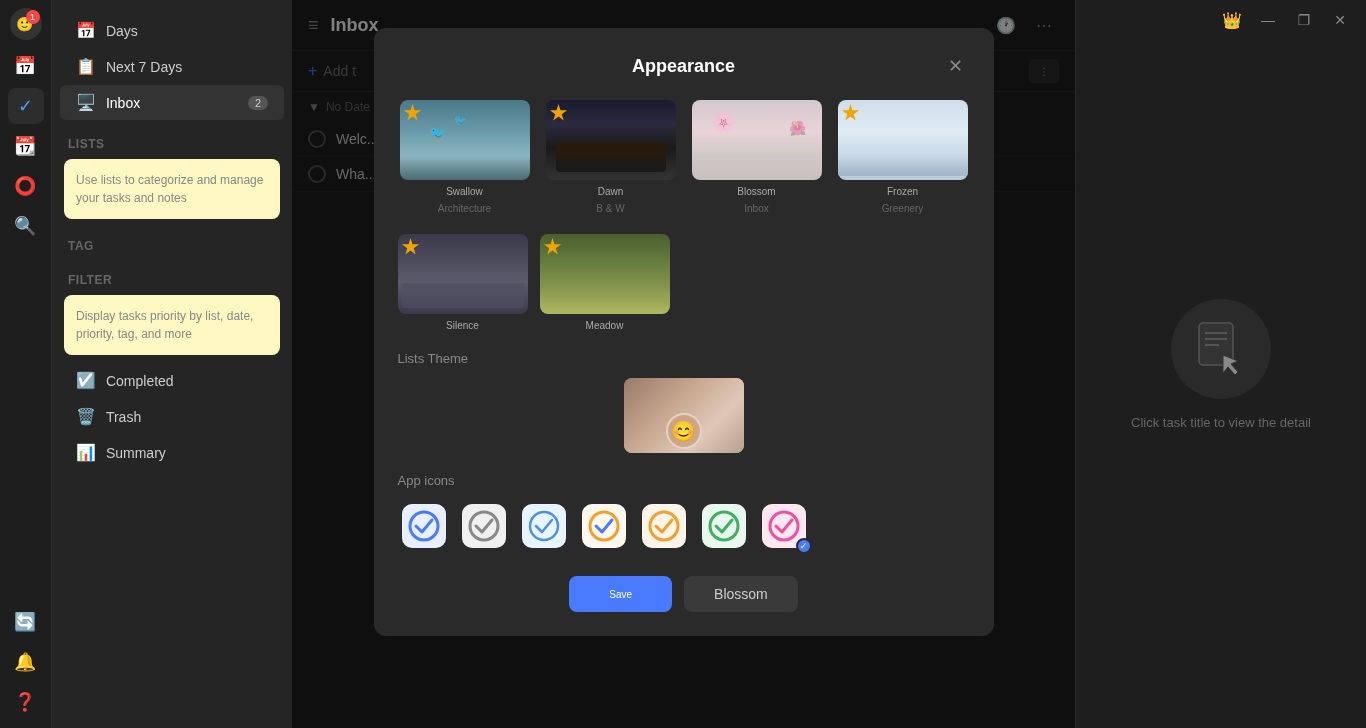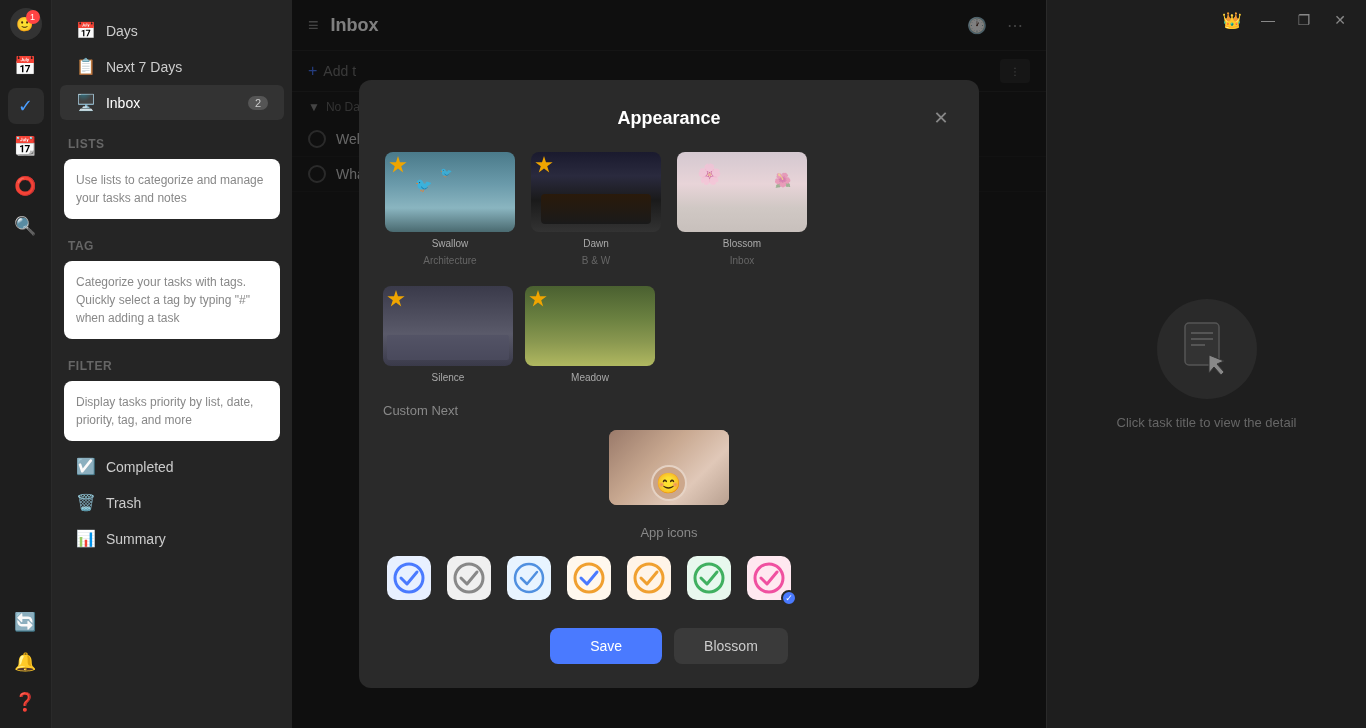--- a/index.html
+++ b/index.html
@@ -91,21 +91,21 @@
       padding: 16px 16px 4px 16px;
       font-size: 12px;
       color: #666;
       font-weight: 600;
       text-transform: uppercase;
       letter-spacing: 0.5px;
     }
 
     .sidebar-info-card {
       margin: 4px 12px;
-      background: #ffffff;
+      background: #fef9c3;
       border-radius: 8px;
       padding: 12px;
       font-size: 12px;
       color: #888;
       line-height: 1.5;
     }
 
     
     .main {
       flex: 1;
@@ -179,21 +179,21 @@
       width: 18px;
       height: 18px;
       border: 2px solid #555;
       border-radius: 50%;
       flex-shrink: 0;
     }
     .task-text { font-size: 14px; color: #ccc; }
 
     
     .right-panel {
-      width: 320px;
+      width: 291px;
       background: #1e1e1e;
       border-left: 1px solid #2a2a2a;
       display: flex;
       flex-direction: column;
       align-items: center;
       justify-content: center;
       gap: 16px;
       color: #555;
     }
     .right-panel-icon {
@@ -209,21 +209,21 @@
     .right-panel-text { font-size: 13px; color: #666; }
 
     
     .modal-overlay {
       position: absolute;
       top: 0; left: 0; right: 0; bottom: 0;
       background: rgba(0,0,0,0.5);
       display: flex;
       align-items: flex-start;
       justify-content: center;
-      padding-top: 80px;
+      padding-top: 28px;
       z-index: 100;
     }
 
     .modal {
       background: #2a2a2a;
       border-radius: 12px;
       width: 620px;
       max-height: 620px;
       overflow-y: auto;
       padding: 24px;
@@ -331,21 +331,20 @@
     .custom-theme-thumb {
       width: 120px;
       height: 75px;
       border-radius: 8px;
       overflow: hidden;
       background: linear-gradient(135deg, #8a6a5a, #c8a890, #d4b8a8);
     }
 
     .app-icons-section {
       margin-bottom: 24px;
-      text-align: center;
     }
 
     .app-icons-row {
       display: flex;
       gap: 8px;
       align-items: center;
       flex-wrap: wrap;
     }
 
     .app-icon-item {
@@ -385,21 +384,21 @@
       gap: 12px;
       justify-content: center;
     }
 
     .btn-save {
       background: #4a7aff;
       color: white;
       border: none;
       border-radius: 8px;
       padding: 10px 40px;
-      font-size: 14px;
+      font-size: 10px;
       font-weight: 500;
       cursor: pointer;
     }
 
     .btn-cancel {
       background: #3a3a3a;
       color: #ccc;
       border: none;
       border-radius: 8px;
       padding: 10px 30px;
@@ -491,23 +490,20 @@
     <span>Inbox</span>
     <span class="badge">2</span>
   </div>
 
   <div class="sidebar-section">Lists</div>
   <div class="sidebar-info-card">
     <span>Use lists to categorize and manage your tasks and notes</span>
   </div>
 
   <div class="sidebar-section">Tag</div>
-  <div class="sidebar-info-card">
-    <span>Categorize your tasks with tags. Quickly select a tag by typing "#" when adding a task</span>
-  </div>
 
   <div class="sidebar-section">Filter</div>
   <div class="sidebar-info-card">
     <span>Display tasks priority by list, date, priority, tag, and more</span>
   </div>
 
   <div class="sidebar-item" style="margin-top:8px;">
     <span class="item-icon">☑️</span>
     <span>Completed</span>
   </div>
@@ -587,20 +583,28 @@
 
         <div class="theme-card">
           <div class="theme-thumb theme-blossom" style="position:relative;">
             <div style="position:absolute;top:10px;left:20px;font-size:20px;opacity:0.5;">🌸</div>
             <div style="position:absolute;top:20px;right:15px;font-size:14px;opacity:0.4;">🌺</div>
           </div>
           <span class="theme-name">Blossom</span>
           <span style="font-size:10px;color:#666;">Inbox</span>
         </div>
 
+        <div class="theme-card">
+          <div class="theme-thumb theme-frozen" style="position:relative;">
+            <div class="theme-badge"></div>
+            <div style="position:absolute;bottom:4px;left:0;right:0;height:20px;background:linear-gradient(180deg,transparent,#a0b8c8);"></div>
+          </div>
+          <span class="theme-name">Frozen</span>
+          <span style="font-size:10px;color:#666;">Greenery</span>
+        </div>
       </div>
 
       <div style="display:flex;gap:12px;margin-bottom:20px;">
 
         <div class="theme-card">
           <div class="theme-thumb theme-silence" style="position:relative;">
             <div class="theme-badge"></div>
             <div style="position:absolute;bottom:6px;left:4px;right:4px;height:25px;background:rgba(80,80,100,0.6);border-radius:2px;"></div>
           </div>
           <span class="theme-name">Silence</span>
@@ -608,21 +612,21 @@
 
         <div class="theme-card">
           <div class="theme-thumb theme-meadow" style="position:relative;">
             <div class="theme-badge"></div>
           </div>
           <span class="theme-name">Meadow</span>
         </div>
       </div>
 
       <div class="custom-theme-section">
-        <div class="theme-section-title">Custom Next</div>
+        <div class="theme-section-title">Lists Theme</div>
         <div class="theme-card">
           <div class="custom-theme-thumb" style="position:relative;">
             <div style="position:absolute;inset:0;background:linear-gradient(135deg,#9a7a6a 0%,#c8a890 40%,#e0c8b8 70%,#b8a090 100%);"></div>
             <div style="position:absolute;bottom:4px;left:4px;right:4px;display:flex;align-items:center;justify-content:center;">
               <div style="width:36px;height:36px;border-radius:50%;background:rgba(200,160,130,0.8);border:2px solid rgba(255,255,255,0.5);overflow:hidden;display:flex;align-items:center;justify-content:center;font-size:20px;">😊</div>
             </div>
           </div>
         </div>
       </div>
 

